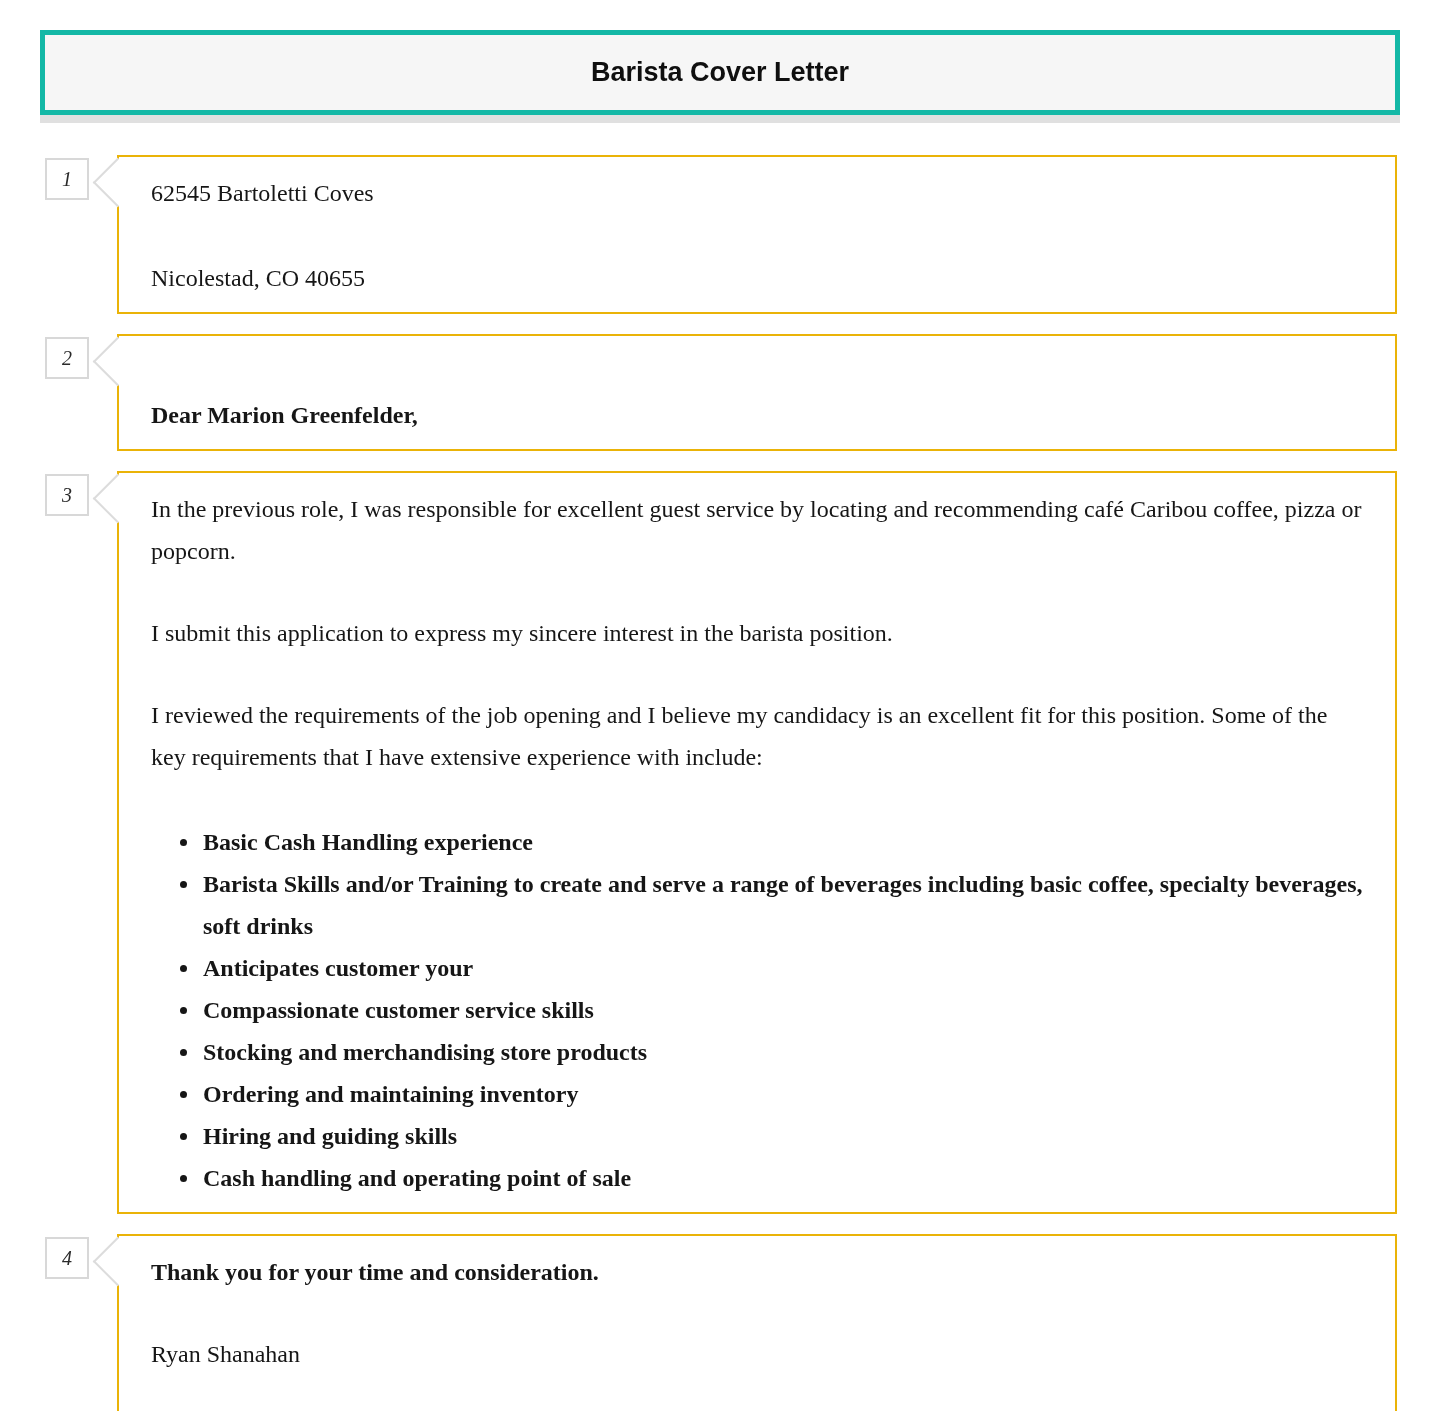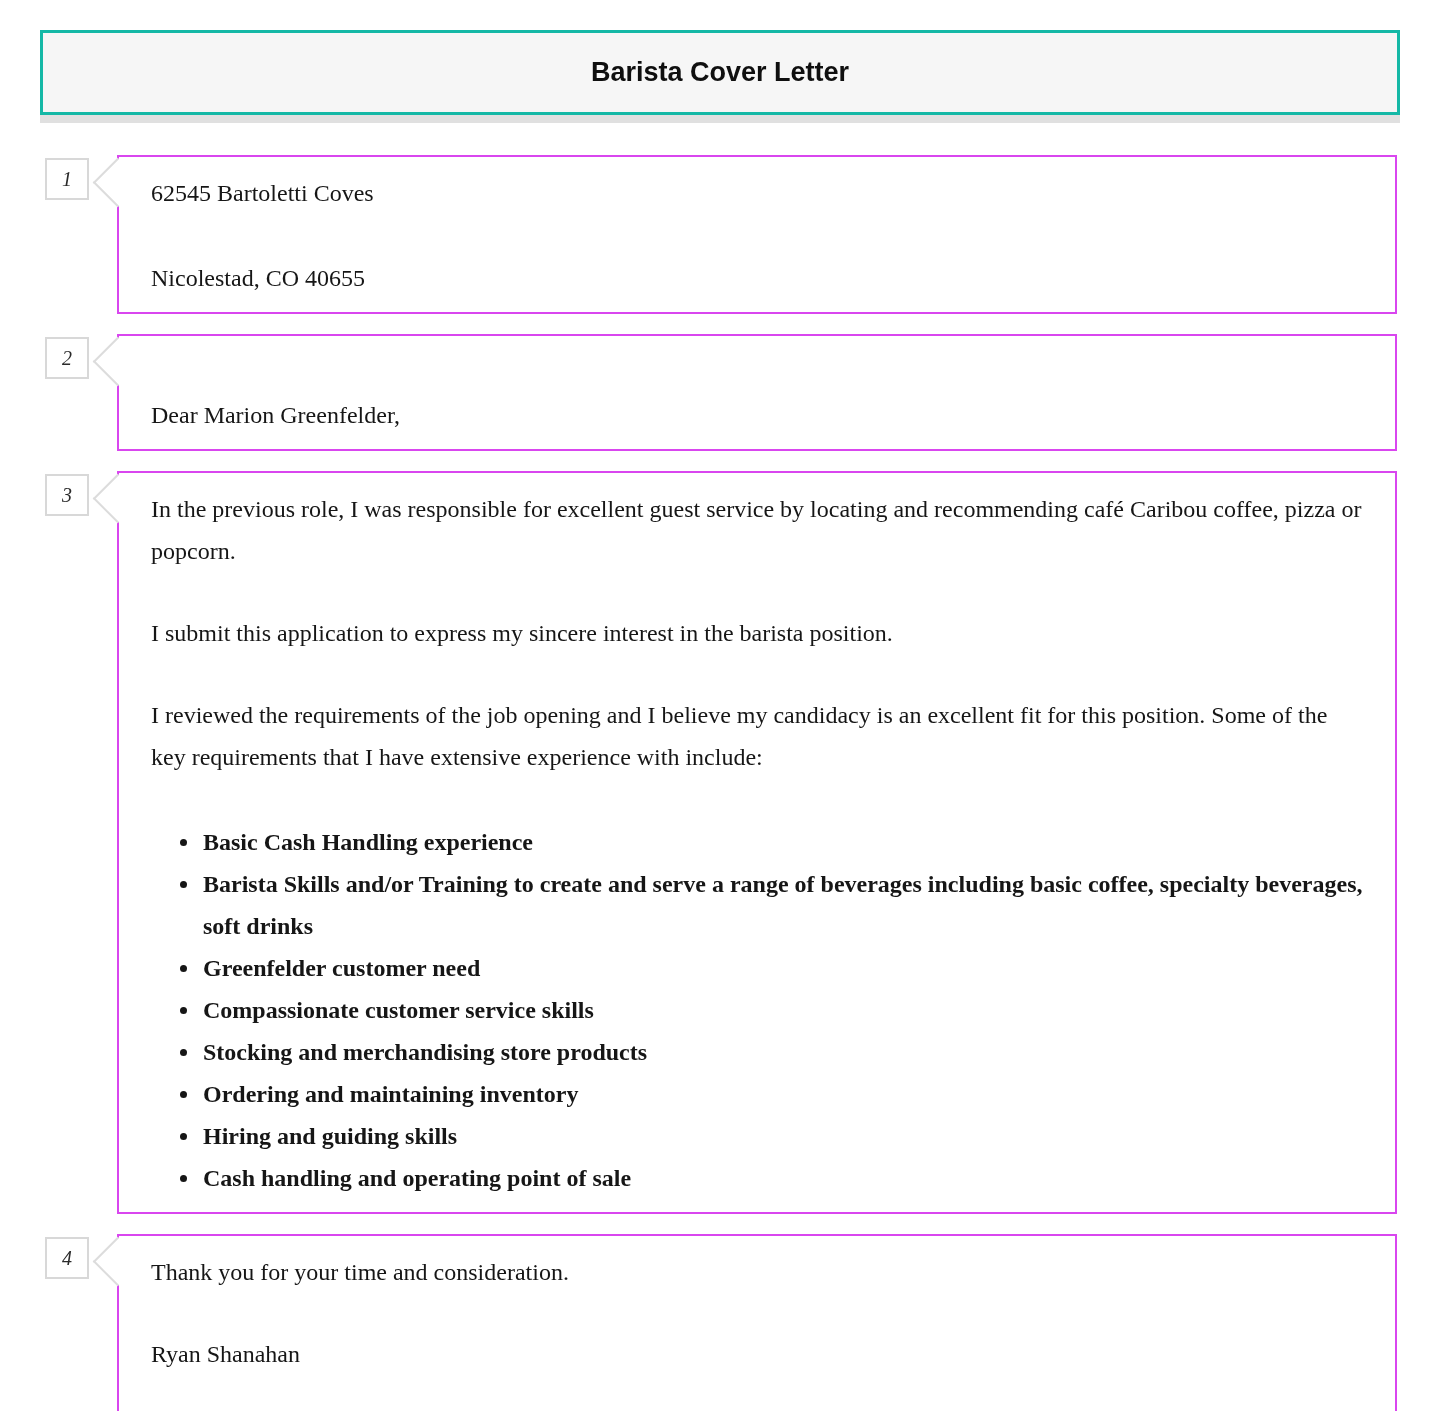--- a/index.html
+++ b/index.html
@@ -14,21 +14,21 @@
     width: 1440px;
     min-height: 1411px;
     box-sizing: border-box;
     background: #ffffff;
   }
   
   .doc-header {
     margin: 30px 40px 0 40px;
     height: 85px;
     background: #f6f6f6;
-    border: 3px solid #14b8a6;
+    border: 5px solid #14b8a6;
     box-sizing: border-box;
     display: flex;
     align-items: center;
     justify-content: center;
   }
   .doc-header h1 {
     margin: 0;
     font-family: "Liberation Sans", sans-serif;
     font-weight: bold;
     font-size: 27px;
@@ -59,40 +59,40 @@
     justify-content: center;
     font-family: "Liberation Serif", serif;
     font-style: italic;
     font-size: 20px;
     color: #2a2a2a;
   }
   
   .bubble {
     position: relative;
     background: #ffffff;
-    border: 2px solid #d946ef;
+    border: 2px solid #eab308;
     padding: 15px 32px 13px 32px;
     font-size: 24px;
     line-height: 42px;
   }
   .bubble::before {
     content: "";
     position: absolute;
     left: -19px;
     top: 8px;
     width: 33px;
     height: 33px;
     background: #ffffff;
     border-left: 2px solid #dcdcdc;
     border-bottom: 2px solid #dcdcdc;
     transform: rotate(45deg);
   }
   .bubble p { margin: 0 0 40px 0; }
   .bubble > :last-child { margin-bottom: 0; margin-top: 43px; }
-  .bold-line { font-weight: normal; }
+  .bold-line { font-weight: bold; }
   .bubble ul {
     margin: 0;
     padding: 0 0 0 50px;
     list-style: disc;
     font-weight: bold;
   }
   .bubble li { padding-left: 2px; }
 </style>
 </head>
 <body>
@@ -129,21 +129,21 @@
       <div class="badge">
         <span>3</span>
       </div>
       <div class="bubble">
         <p>In the previous role, I was responsible for excellent guest service by locating and recommending café Caribou coffee, pizza or popcorn.</p>
         <p>I submit this application to express my sincere interest in the barista position.</p>
         <p>I reviewed the requirements of the job opening and I believe my candidacy is an excellent fit for this position. Some of the key requirements that I have extensive experience with include:</p>
         <ul>
           <li>Basic Cash Handling experience</li>
           <li>Barista Skills and/or Training to create and serve a range of beverages including basic coffee, specialty beverages, soft drinks</li>
-          <li>Greenfelder customer need</li>
+          <li>Anticipates customer your</li>
           <li>Compassionate customer service skills</li>
           <li>Stocking and merchandising store products</li>
           <li>Ordering and maintaining inventory</li>
           <li>Hiring and guiding skills</li>
           <li>Cash handling and operating point of sale</li>
         </ul>
       </div>
     </section>
 
     <section class="row">

